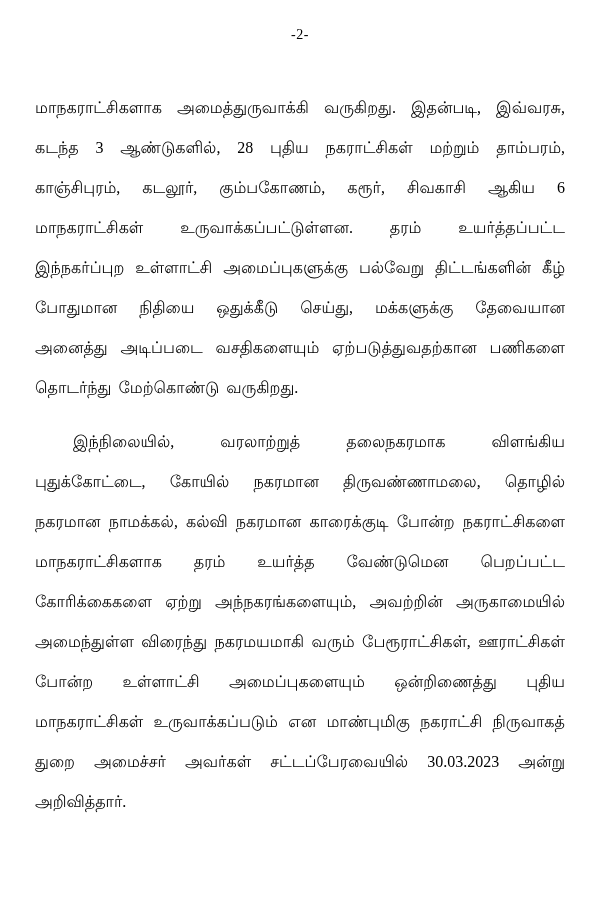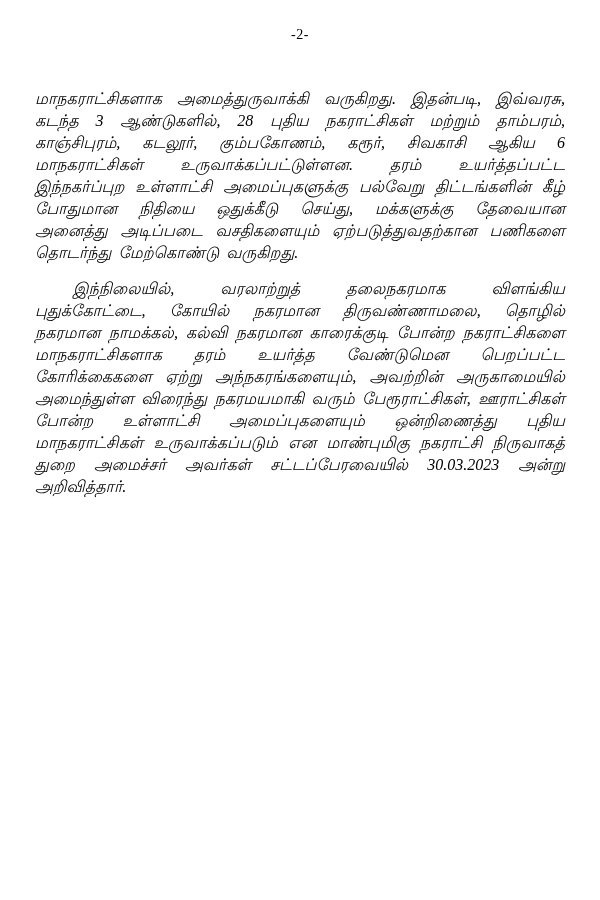--- a/index.html
+++ b/index.html
@@ -27,26 +27,25 @@
     line-height: 16px;
     letter-spacing: 0.5px;
     color: #000000;
   }
   .body-text {
     margin-top: 45px;
   }
   p.para {
     margin: 5px 0 14px 0;
     font-size: 16px;
-    line-height: 22px;
+    line-height: 40px;
     text-align: justify;
     text-justify: inter-word;
     word-spacing: 3px;
     color: #000000;
-    font-style: italic;
   }
   p.para.indent {
     text-indent: 38px;
   }
   p.para:last-child {
     margin-bottom: 0;
   }
 </style>
 </head>
 <body>

